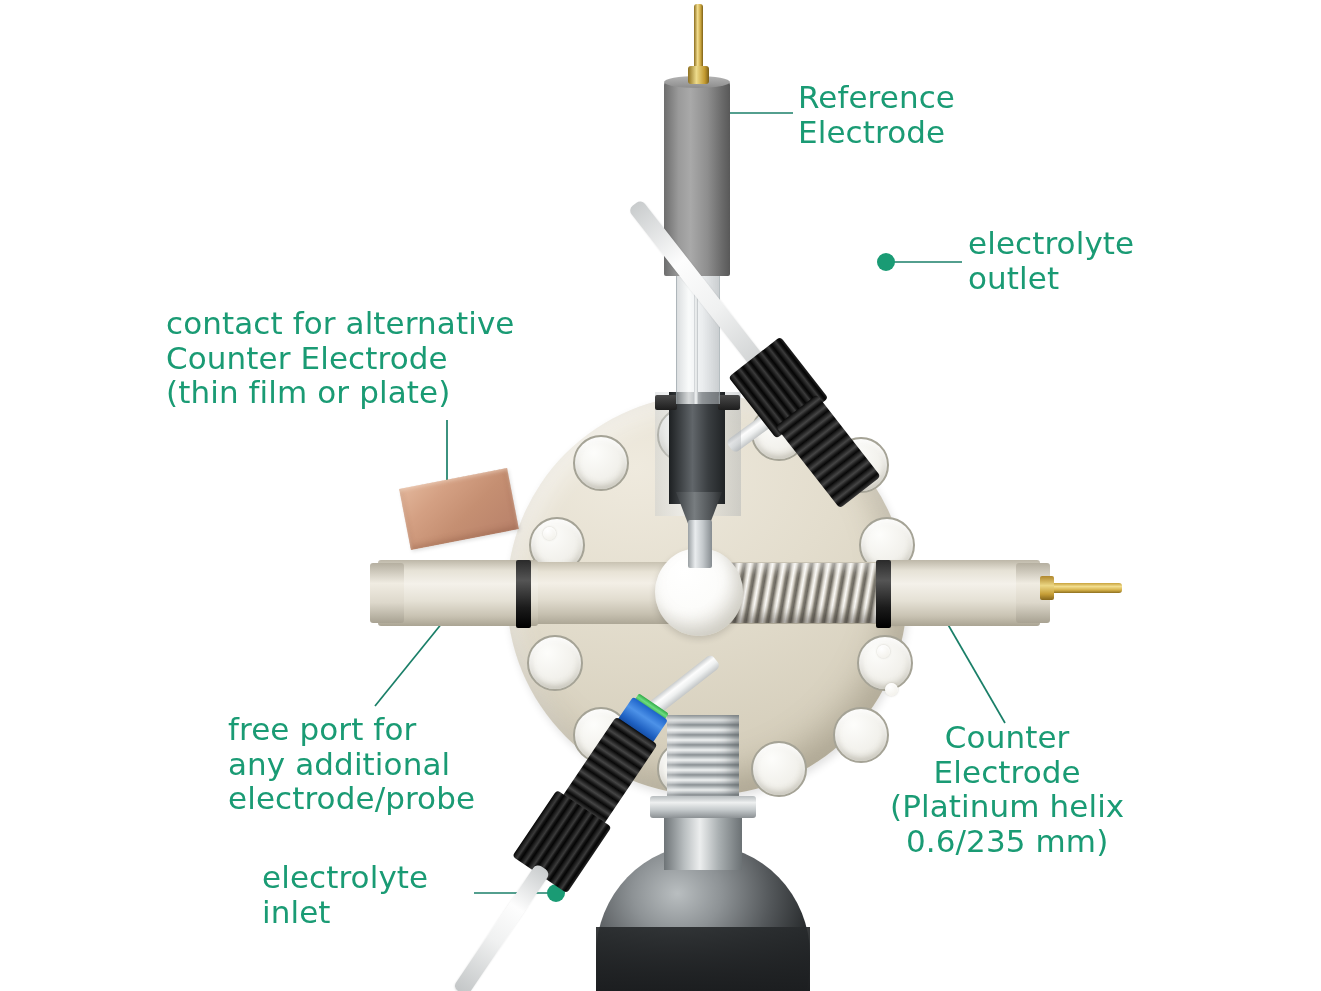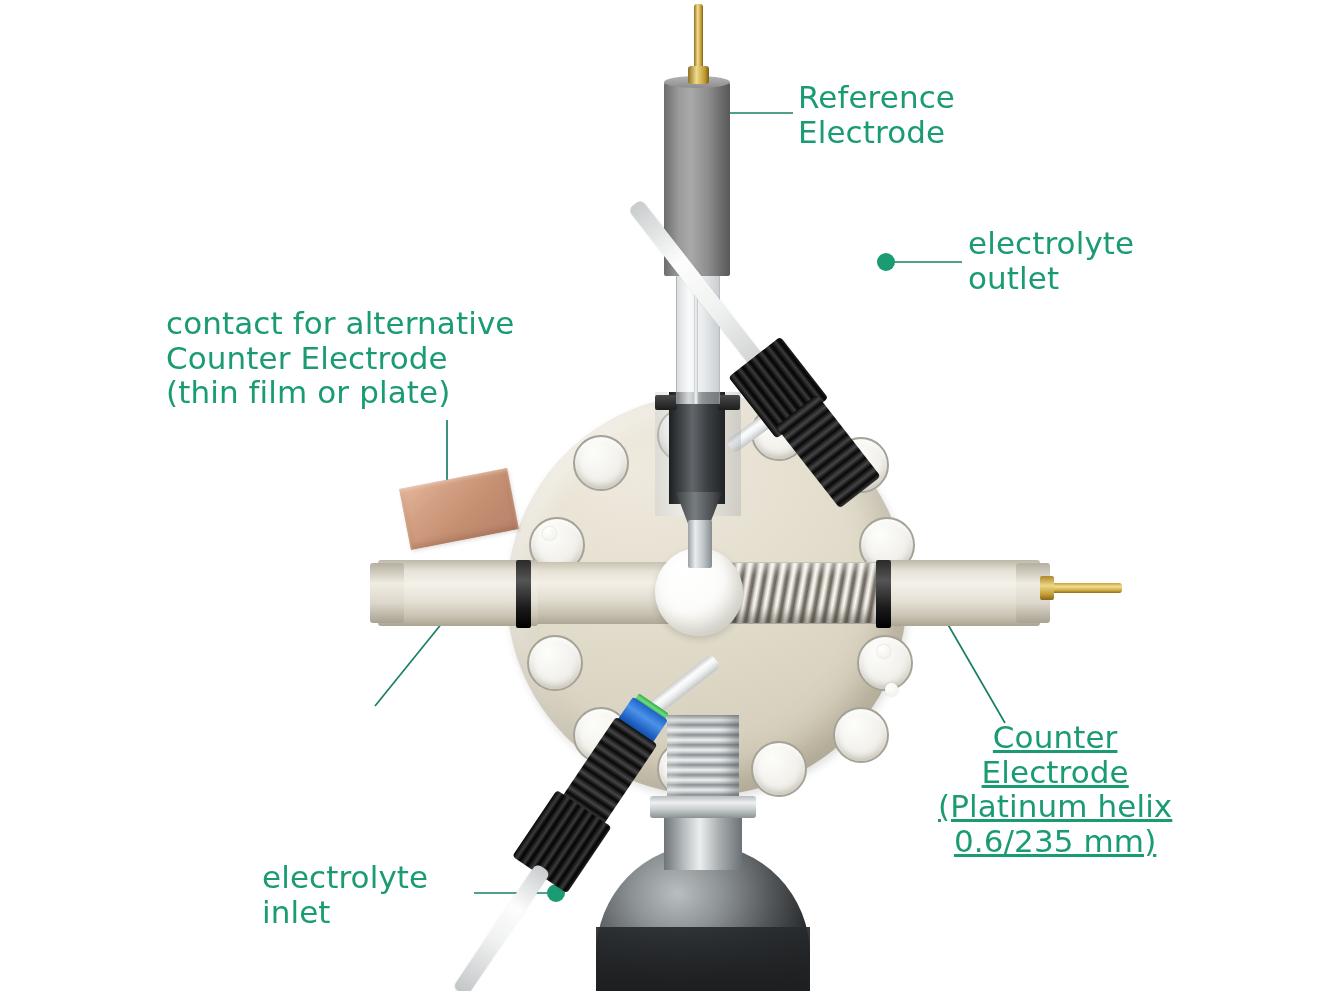--- a/index.html
+++ b/index.html
@@ -264,20 +264,23 @@
       </g>
   </svg>
 
   <div class="anno l" id="anno-0" style="top: 80px; left: 798px; color: rgb(26, 155, 116);">Reference
 Electrode</div>
   <div class="anno l" id="anno-1" style="top: 226px; left: 968px; color: rgb(26, 155, 116);">electrolyte
 outlet</div>
   <div class="anno r" id="anno-2" style="top: 306px; left: 166px; color: rgb(26, 155, 116);">contact for alternative
 Counter Electrode
 (thin film or plate)</div>
+  <div class="anno l" id="anno-3" style="top: 712px; left: 228px; color: rgb(26, 155, 116);">free port for
+any additional
+electrode/probe</div>
   <div class="anno r" id="anno-4" style="top: 860px; left: 262px; color: rgb(26, 155, 116);">electrolyte
 inlet</div>
-  <div class="anno c" id="anno-5" style="top: 720px; left: 938px; color: rgb(26, 155, 116); text-decoration: underline;">Counter
+  <div class="anno c" id="anno-5" style="top: 720px; left: 890px; color: rgb(26, 155, 116);">Counter
 Electrode
 (Platinum helix
 0.6/235 mm)</div>
 
 </div>
 
 </body></html>

